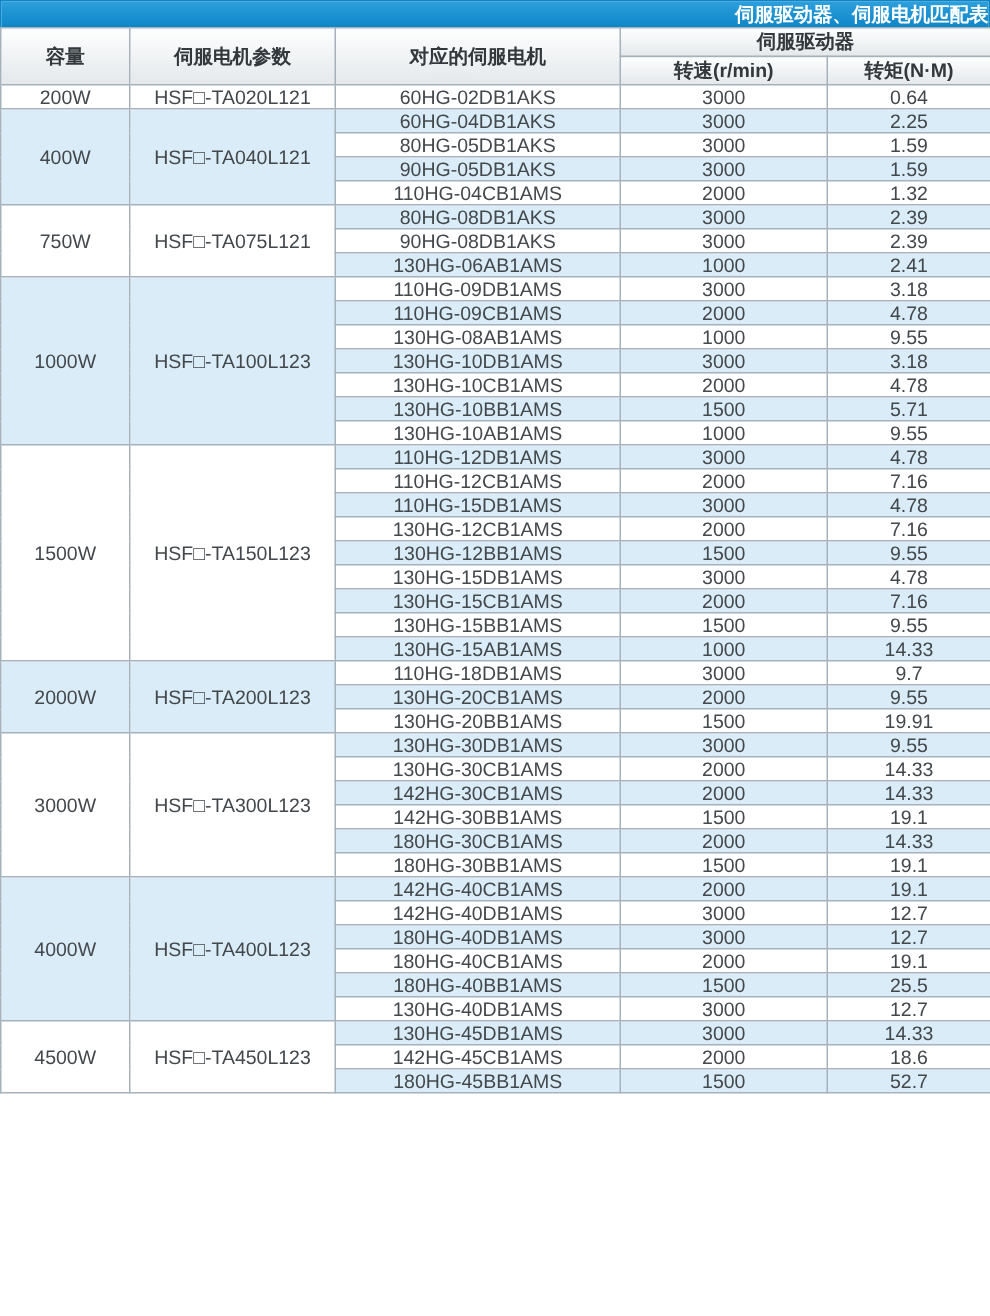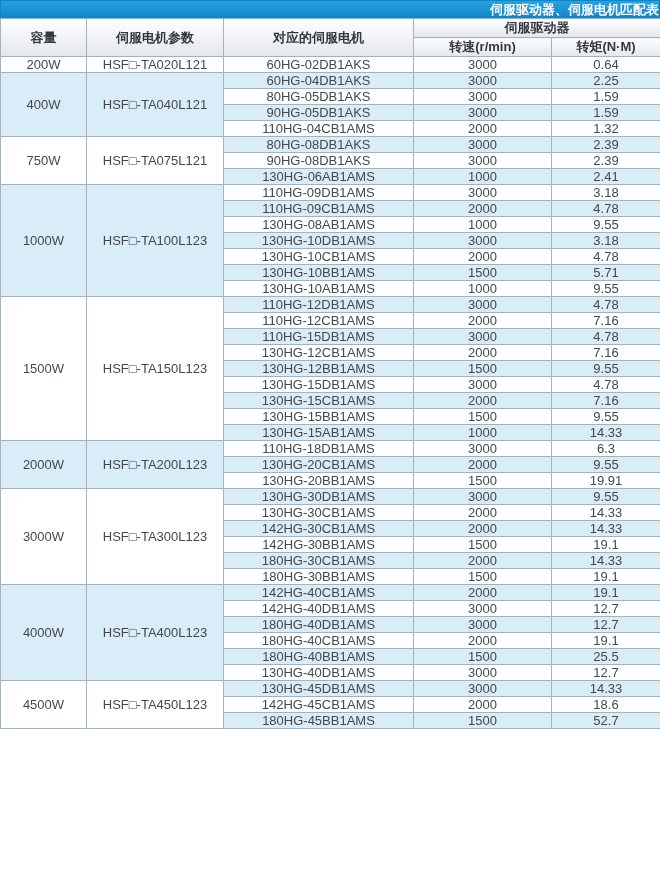--- a/index.html
+++ b/index.html
@@ -220,21 +220,21 @@
         <tr>
           <td class="band">130HG-15AB1AMS</td>
           <td class="band">1000</td>
           <td class="band">14.33</td>
         </tr>
         <tr>
           <td class="band" rowspan="3">2000W</td>
           <td class="band" rowspan="3">HSF□-TA200L123</td>
           <td>110HG-18DB1AMS</td>
           <td>3000</td>
-          <td>6.3</td>
+          <td>9.7</td>
         </tr>
         <tr>
           <td class="band">130HG-20CB1AMS</td>
           <td class="band">2000</td>
           <td class="band">9.55</td>
         </tr>
         <tr>
           <td>130HG-20BB1AMS</td>
           <td>1500</td>
           <td>19.91</td>

